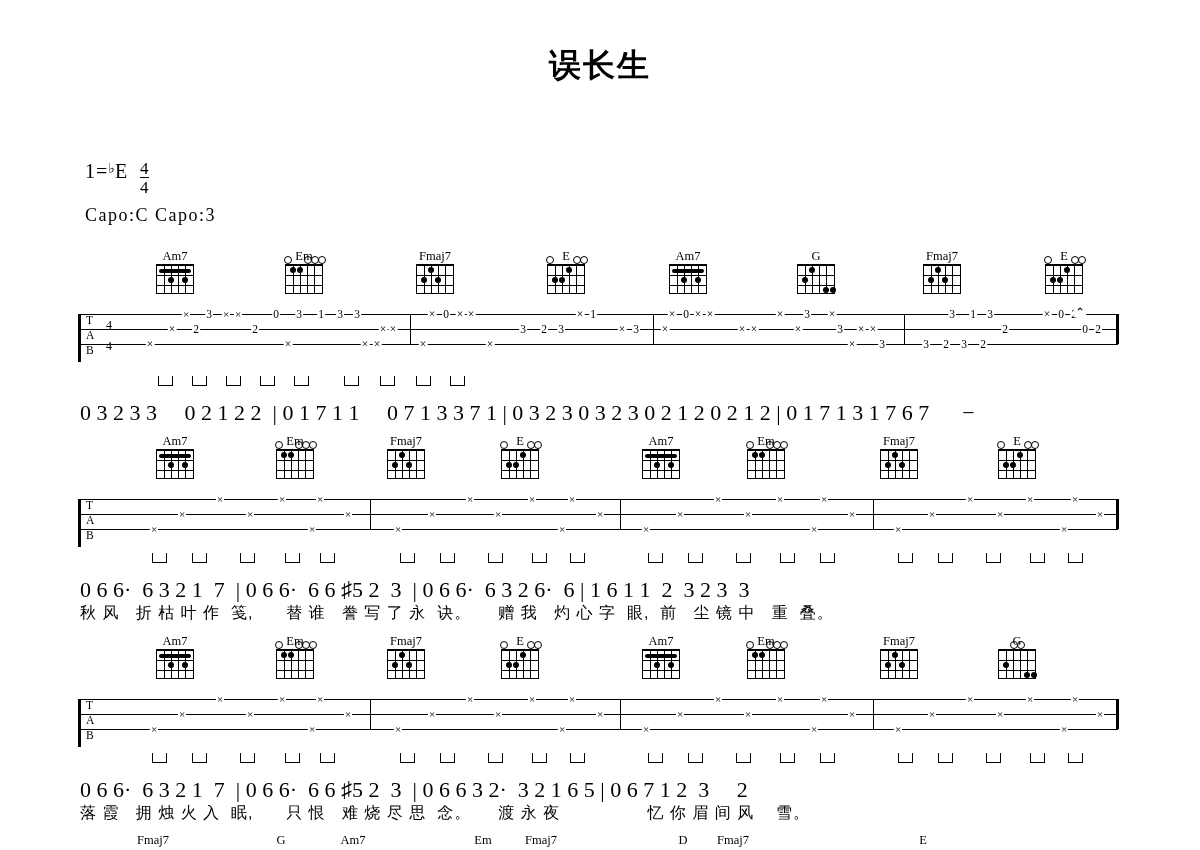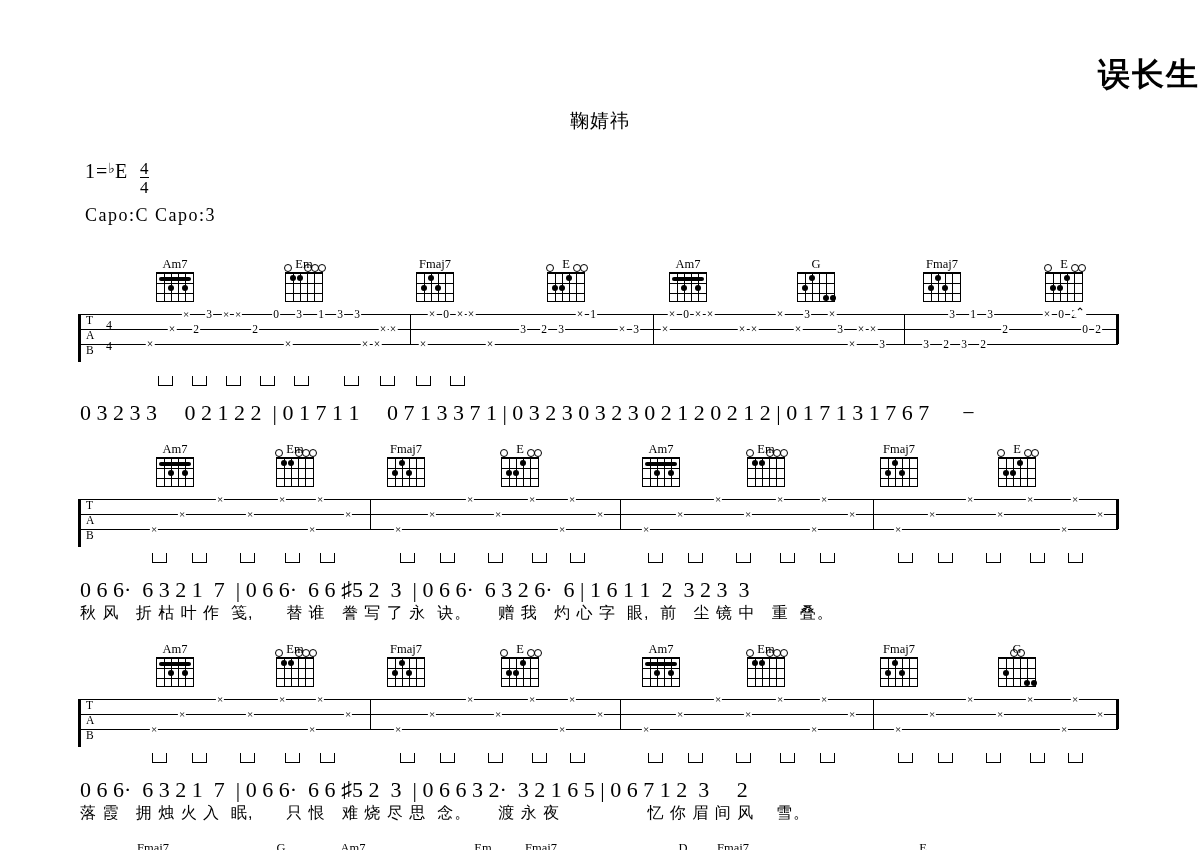--- a/index.html
+++ b/index.html
@@ -17,24 +17,24 @@
   }
   .sheet {
     position: relative;
     width: 1200px;
     height: 850px;
   }
 
   
   .title {
     position: absolute;
-    top: 53px;
+    top: 44px;
     left: 0;
     width: 1200px;
-    text-align: right;
+    text-align: center;
     font-size: 32px;
     font-weight: 700;
     letter-spacing: 2px;
   }
   .artist {
     position: absolute;
     top: 108px;
     left: 0;
     width: 1200px;
     text-align: center;
@@ -96,21 +96,20 @@
     position: absolute;
     width: 46px;
     text-align: center;
   }
   .chord .cname {
     font-family: "Liberation Serif", serif;
     font-size: 12.5px;
     line-height: 12px;
     margin-bottom: 2px;
     white-space: nowrap;
-    margin-top: 8px;
   }
   .grid {
     position: relative;
     width: 38px;
     height: 30px;
     margin: 0 auto;
     border: 1px solid #000;
     border-top-width: 2.4px;
     box-sizing: border-box;
   }
@@ -216,21 +215,20 @@
     border-right: 1.4px solid #000;
     border-bottom: 1.4px solid #000;
   }
 </style>
 </head>
 <body>
 
 <div class="sheet">
 
   <div class="title">误长生</div>
-  <div class="artist">鞠婧祎</div>
 
   <div class="key-block">
     <span class="keytxt">1=</span>
       <span class="flat">♭</span>
       <span class="keytxt">E</span>
     <span class="timesig">
       <span class="num">4</span>
       <span class="den">4</span>
     </span>
   </div>

